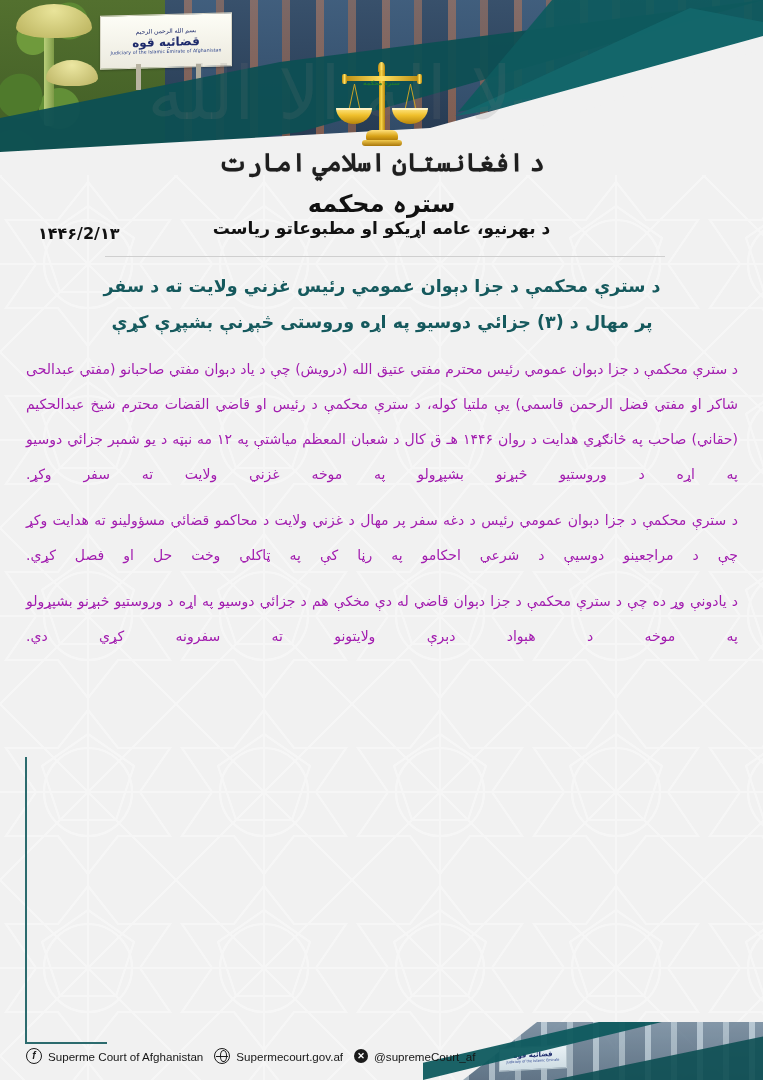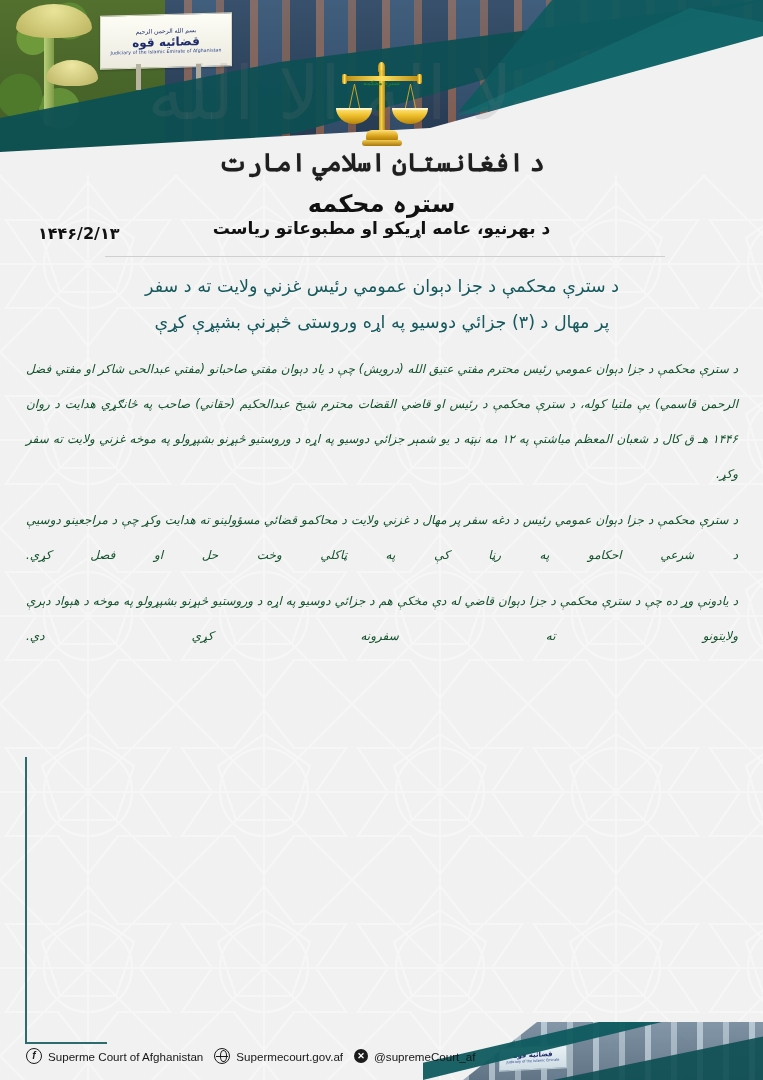--- a/index.html
+++ b/index.html
@@ -208,29 +208,29 @@
   }
 
   .hr-line{
     position:absolute;left:105px;top:256px;width:560px;height:1px;
     background:#cfcfcf;
   }
 
   
   .headline{
     position:absolute;left:34px;top:268px;width:696px;
-    text-align:center;color:#15595d;font-weight:normal;
+    text-align:center;color:#15595d;font-weight:bold;
     font-size:17.5px;line-height:36px;direction:rtl;
   }
 
   
   .body{
     position:absolute;left:26px;top:352px;width:712px;
     direction:rtl;text-align:justify;text-align-last:justify;
-    color:#14532d;font-size:12px;line-height:35px;font-style:italic;
+    color:#a21caf;font-size:14px;line-height:35px;
   }
   .body p{margin:0 0 11px 0;}
   .body p:last-child{margin-bottom:0;}
 
   
   .side-rule{
     position:absolute;left:25px;top:757px;width:1.6px;height:286px;
     background:#2c6b6e;
   }
   .side-rule-foot{

